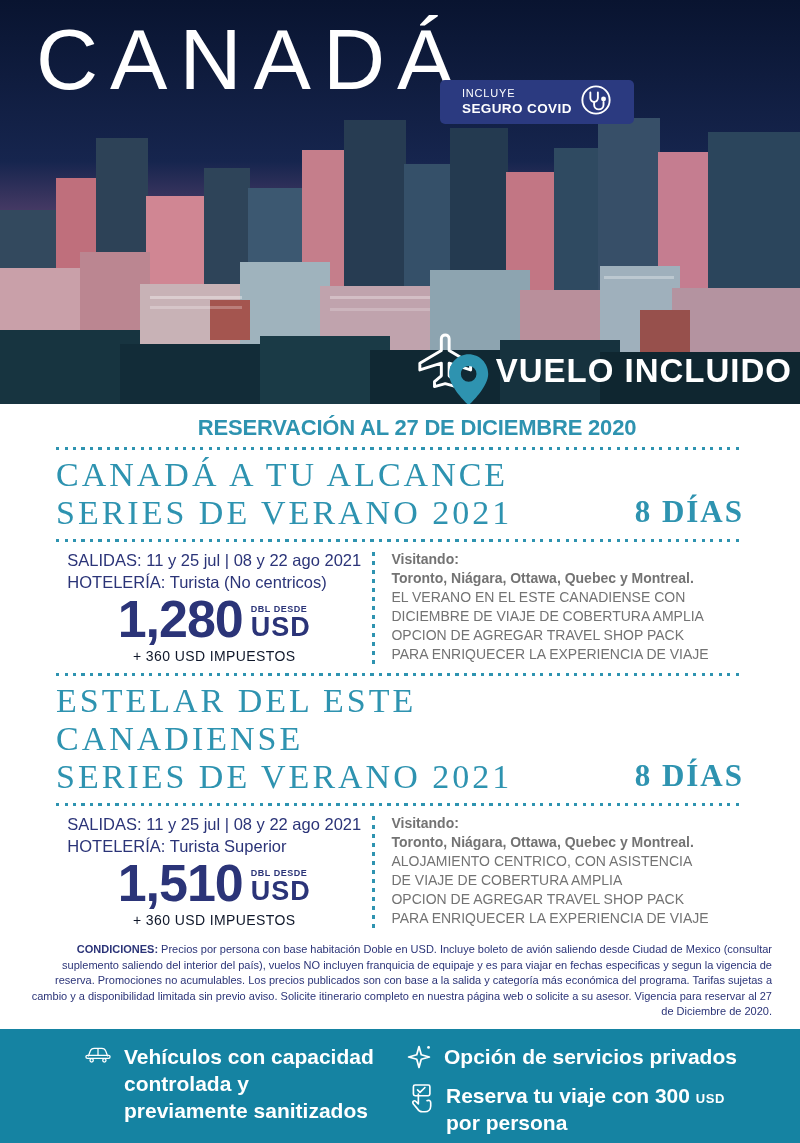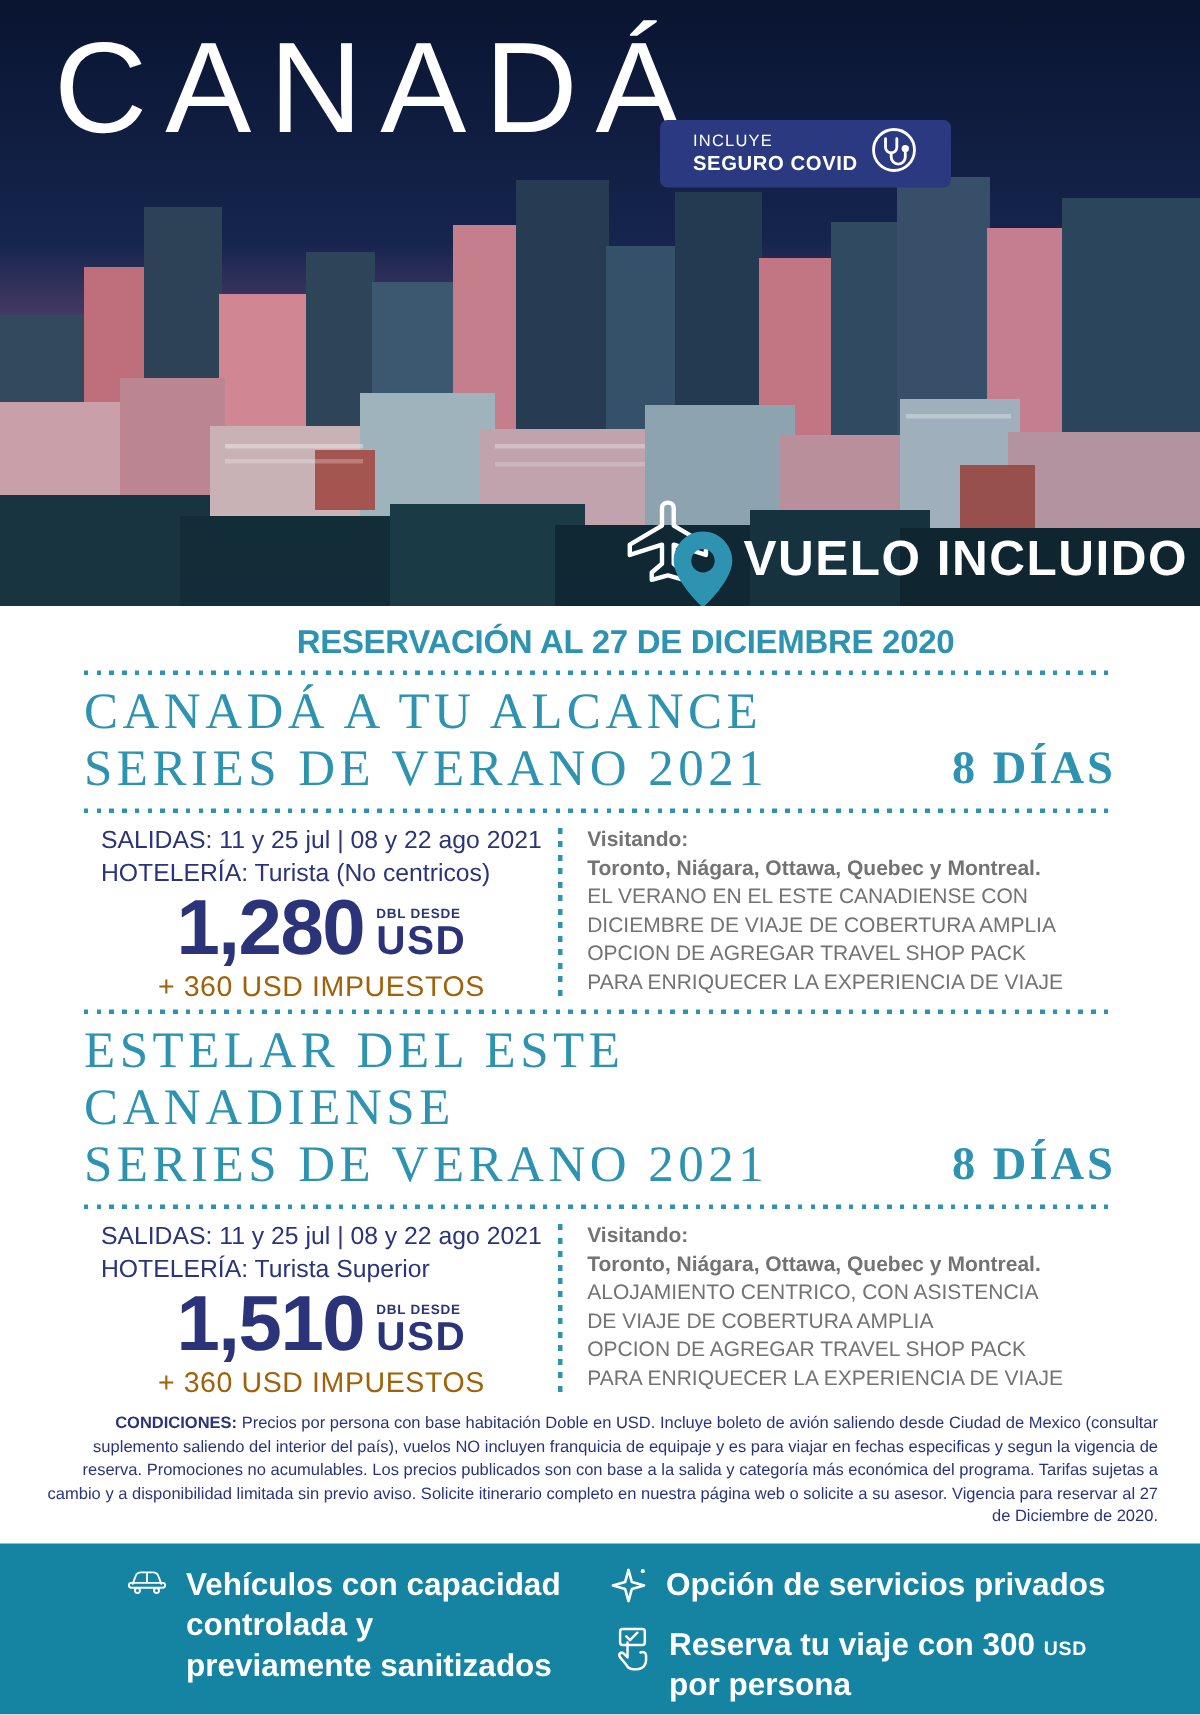--- a/index.html
+++ b/index.html
@@ -42,21 +42,21 @@
   .pkg-days { color:#2e93b0; font-family:"Liberation Serif", serif; font-weight:bold;
     font-size:31px; letter-spacing:2px; padding-bottom:2px; white-space:nowrap; }
   .pkg-body { display:flex; margin:8px 56px 0; height:116px; }
   .pkg-left { flex:0 0 46%; display:flex; flex-direction:column; align-items:center; }
   .salidas-block { text-align:left; color:#2b3478; font-size:16.5px; line-height:1.32; }
   .price-row { display:flex; align-items:flex-end; justify-content:center; margin-top:2px; }
   .price-big { font-size:52px; font-weight:bold; color:#2b3478; line-height:0.92; letter-spacing:-1px; }
   .price-stack { margin-left:8px; margin-bottom:3px; display:flex; flex-direction:column; line-height:1; }
   .price-qualifier { font-size:9px; font-weight:bold; color:#2b3478; letter-spacing:0.5px; }
   .price-currency { font-size:27px; font-weight:bold; color:#2b3478; letter-spacing:1px; }
-  .taxes { margin-top:4px; font-size:19px; color:#a16207; text-align:right; letter-spacing:0.4px; }
+  .taxes { margin-top:4px; font-size:14px; color:#0f172a; text-align:right; letter-spacing:0.4px; }
   .pkg-right { flex:1; padding-left:16px; color:#737373; font-size:14px; line-height:19px; }
   .bold-line { font-weight:bold; }
 
   
   .conditions { margin:12px 28px 0; text-align:right; color:#2b3478;
     font-size:11px; line-height:1.4; }
   .conditions b { font-weight:bold; }
 
   
   .band { margin-top:10px; background:#1583a2; height:120px; display:flex;

